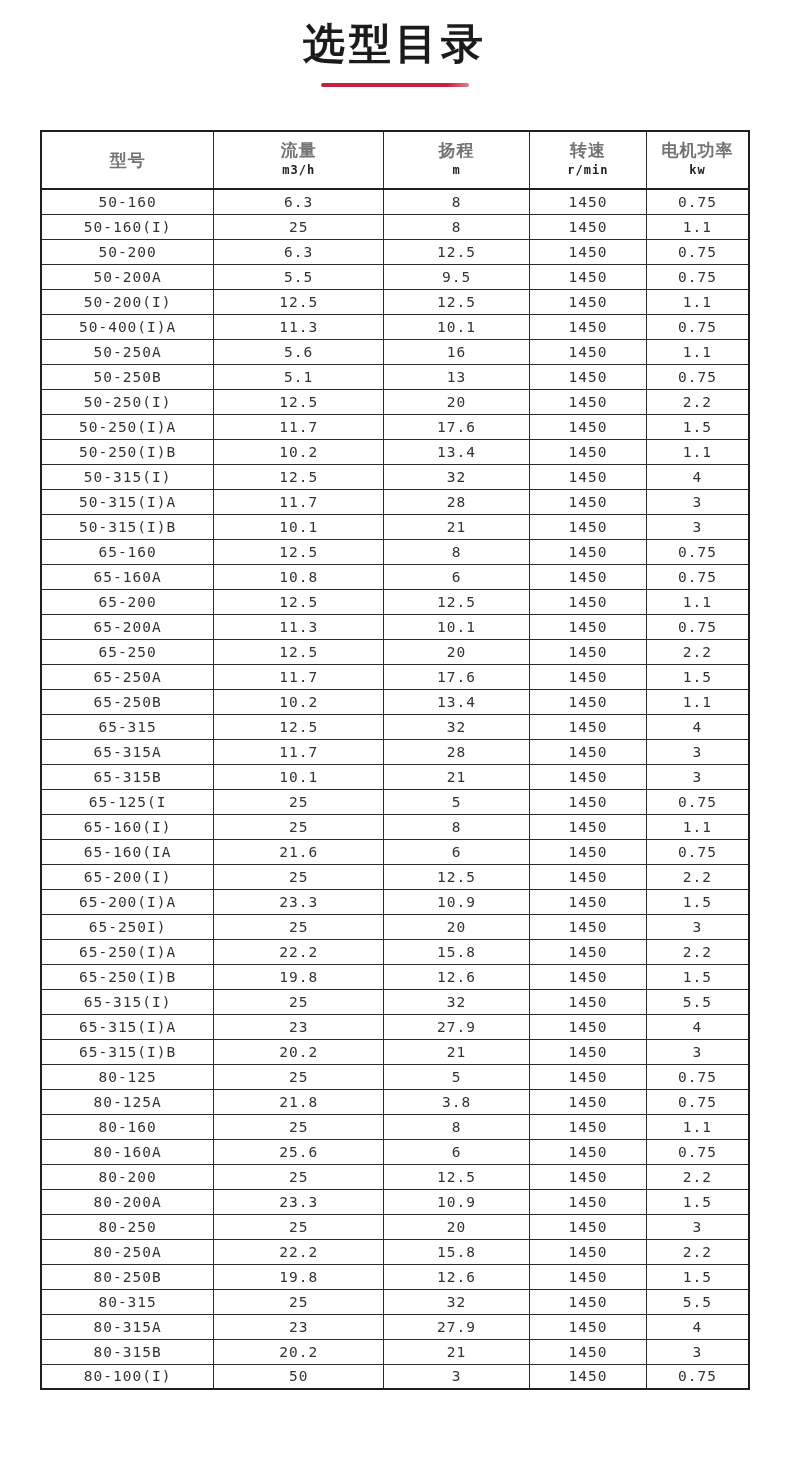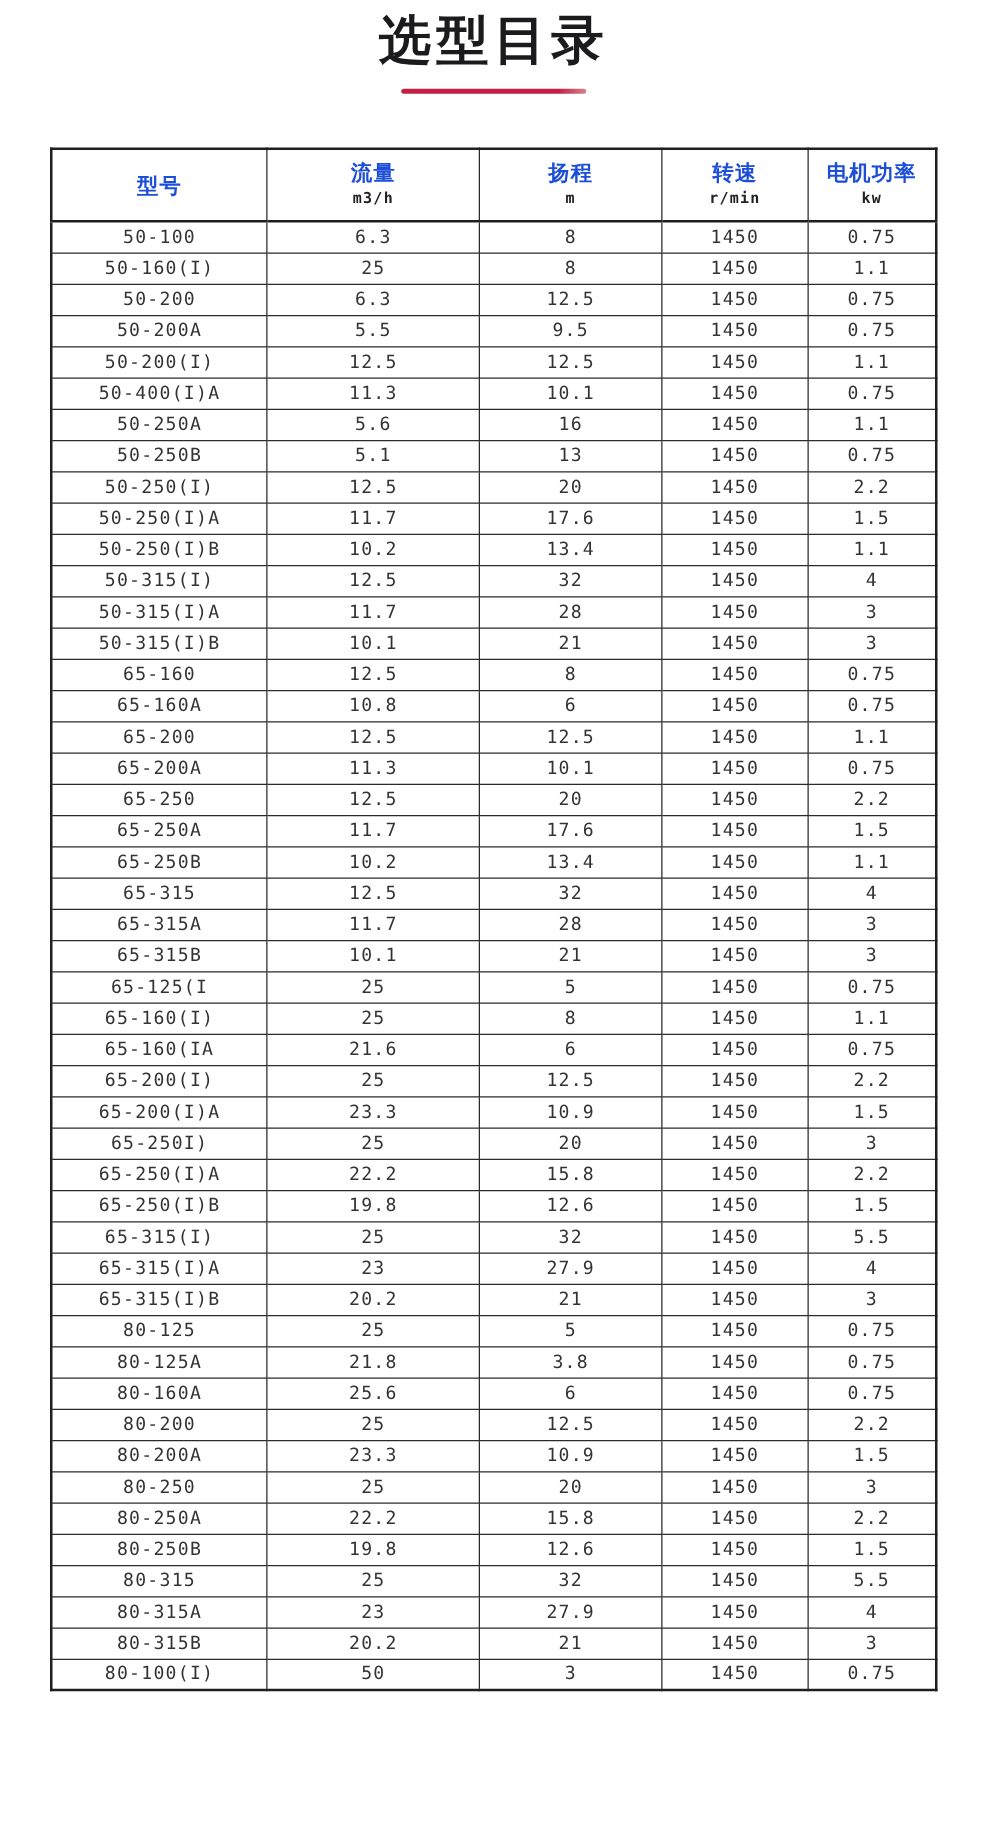--- a/index.html
+++ b/index.html
@@ -10,21 +10,21 @@
     font-family: "Liberation Sans", sans-serif;
   }
   .page {
     width: 790px;
     height: 1463px;
     background: #ffffff;
     overflow: hidden;
   }
   .page-title {
     margin: 0;
-    padding-top: 8px;
+    padding-top: 20px;
     text-align: center;
     font-size: 42px;
     line-height: 48px;
     font-weight: 800;
     letter-spacing: 4px;
     color: #1b1b1d;
     font-family: "Liberation Sans", sans-serif;
   }
   .title-divider {
     width: 148px;
@@ -51,21 +51,21 @@
     color: #2e2e2e;
   }
   table.catalog thead th {
     height: 58px;
     border-bottom: 2px solid #1f1f1f;
   }
   .col-label {
     font-size: 17px;
     font-weight: 700;
     line-height: 21px;
-    color: #1d4ed8;
+    color: #737373;
     letter-spacing: 1px;
   }
   .col-unit {
     font-family: "DejaVu Sans Mono", monospace;
     font-size: 12px;
     font-weight: 700;
     line-height: 19px;
     color: #222;
     letter-spacing: 1px;
   }
@@ -112,21 +112,21 @@
               <div class="col-unit">r/min</div>
             </th>
             <th>
               <div class="col-label">电机功率</div>
               <div class="col-unit">kw</div>
             </th>
           </tr>
       </thead>
       <tbody>
           <tr>
-            <td>50-100</td>
+            <td>50-160</td>
             <td>6.3</td>
             <td>8</td>
             <td>1450</td>
             <td>0.75</td>
           </tr>
           <tr>
             <td>50-160(I)</td>
             <td>25</td>
             <td>8</td>
             <td>1450</td>
@@ -369,20 +369,27 @@
             <td>5</td>
             <td>1450</td>
             <td>0.75</td>
           </tr>
           <tr>
             <td>80-125A</td>
             <td>21.8</td>
             <td>3.8</td>
             <td>1450</td>
             <td>0.75</td>
+          </tr>
+          <tr>
+            <td>80-160</td>
+            <td>25</td>
+            <td>8</td>
+            <td>1450</td>
+            <td>1.1</td>
           </tr>
           <tr>
             <td>80-160A</td>
             <td>25.6</td>
             <td>6</td>
             <td>1450</td>
             <td>0.75</td>
           </tr>
           <tr>
             <td>80-200</td>

